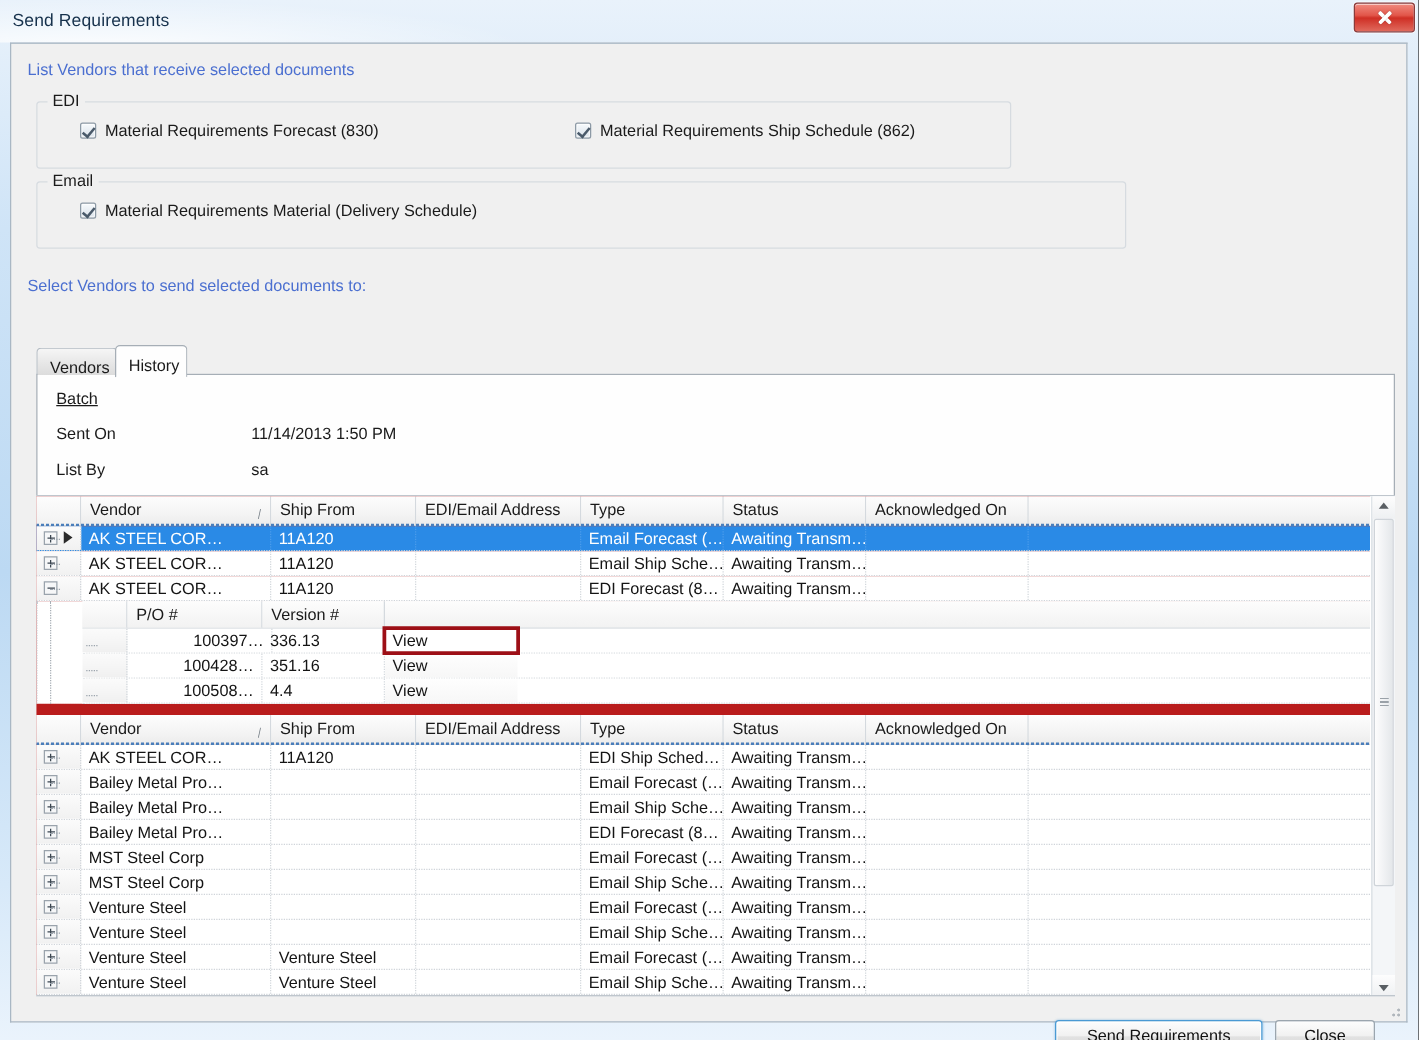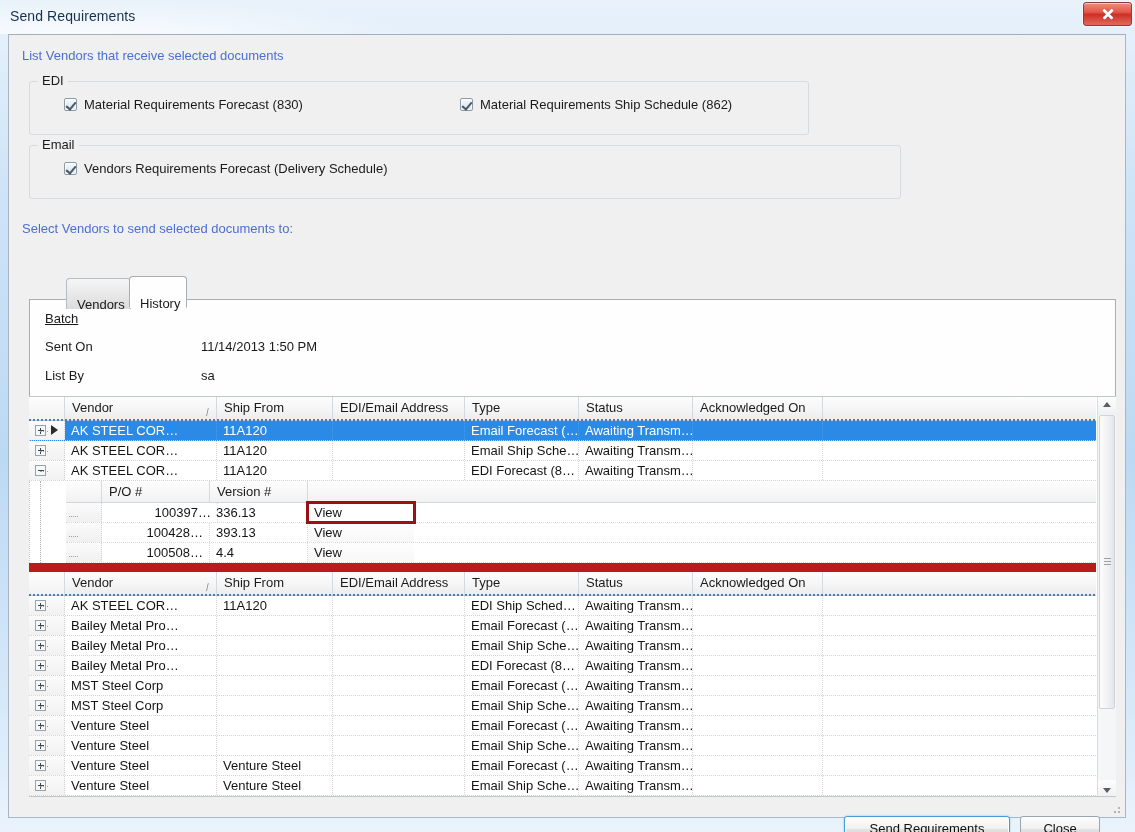--- a/index.html
+++ b/index.html
@@ -146,32 +146,31 @@
   
   .tabstrip {
     position: absolute;
     left: 20px; top: 241px;
     height: 24px;
   }
   .tab {
     position: absolute;
     top: 2px;
     height: 22px;
-    padding: 15px 10px;
+    padding: 4px 10px;
     box-sizing: border-box;
     border: 1px solid #b4bcc4;
     border-bottom: none;
     border-radius: 4px 4px 0 0;
     background: linear-gradient(180deg,#f6f6f6 0%,#e7e7e7 55%,#dcdcdc 100%);
     font-size: 13px;
     color: #1a1a1a;
     line-height: 21px;
     cursor: pointer;
     white-space: nowrap;
-    margin-left: 37px;
   }
   .tab.active {
     top: 0;
     height: 26px;
     line-height: 24px;
     background: #fefefe;
     border-color: #a6aeb6;
     border-bottom: 1px solid #fefefe;
     z-index: 4;
   }
@@ -561,21 +560,21 @@
         <div class="cbrow" style="left:430px; top:15px;">
           <span class="cbox checked"></span>
           <span class="cblabel">Material Requirements Ship Schedule (862)</span>
         </div>
       </div>
 
       <div class="groupbox" id="group-email">
         <div class="groupbox-label">Email</div>
         <div class="cbrow" style="left:34px; top:15px;">
           <span class="cbox checked"></span>
-          <span class="cblabel">Vendors Requirements Forecast (Delivery Schedule)</span>
+          <span class="cblabel">Material Requirements Material (Delivery Schedule)</span>
         </div>
       </div>
 
       <div class="hint-link" id="hint-middle">Select Vendors to send selected documents to:</div>
 
       <div class="tabpage"></div>
 
       <div class="tabstrip">
         <div class="tab" id="tab-vendors">Vendors</div>
         <div class="tab active" id="tab-history">History</div>
@@ -657,21 +656,21 @@
                   <div class="drowhdr"></div>
                   <span class="drowtree"></span>
                   <div class="dcell num" style="left: 44px; width: 108px;">100397…</div>
                   <div class="dcell txt" style="left: 144px; width: 98px;">336.13</div>
                   <div class="dcell link hl" style="left: 242px; width: 106px; border-right: none;">View</div>
                 </div>
                 <div class="drow">
                   <div class="drowhdr"></div>
                   <span class="drowtree"></span>
                   <div class="dcell num" style="left: 36px; width: 108px;">100428…</div>
-                  <div class="dcell txt" style="left: 144px; width: 98px;">393.13</div>
+                  <div class="dcell txt" style="left: 144px; width: 98px;">351.16</div>
                   <div class="dcell link" style="left: 242px; width: 106px; border-right: none;">View</div>
                 </div>
                 <div class="drow">
                   <div class="drowhdr"></div>
                   <span class="drowtree"></span>
                   <div class="dcell num" style="left: 36px; width: 108px;">100508…</div>
                   <div class="dcell txt" style="left: 144px; width: 98px;">4.4</div>
                   <div class="dcell link" style="left: 242px; width: 106px; border-right: none;">View</div>
                 </div>
               </div>

